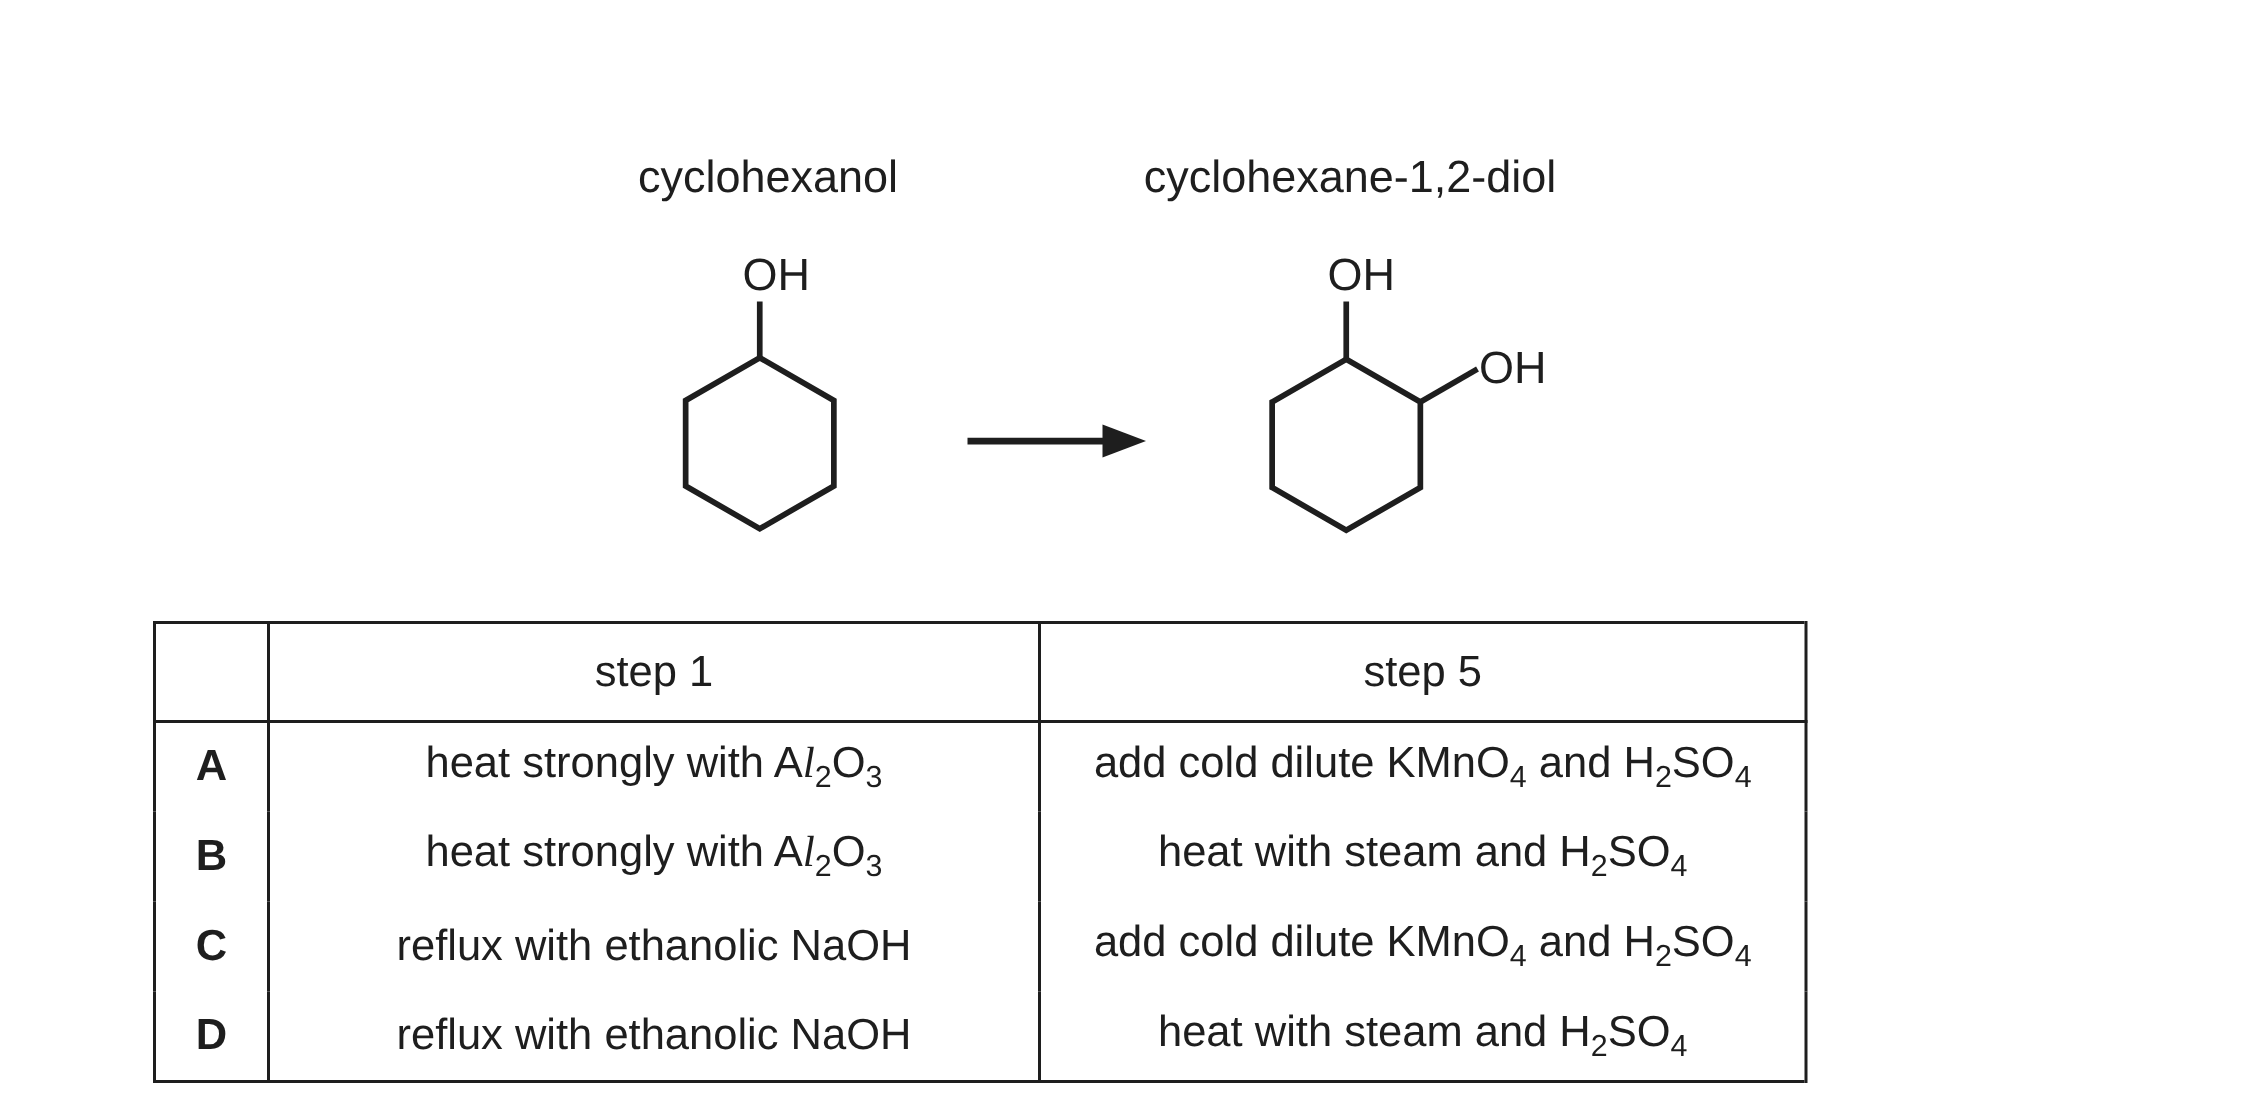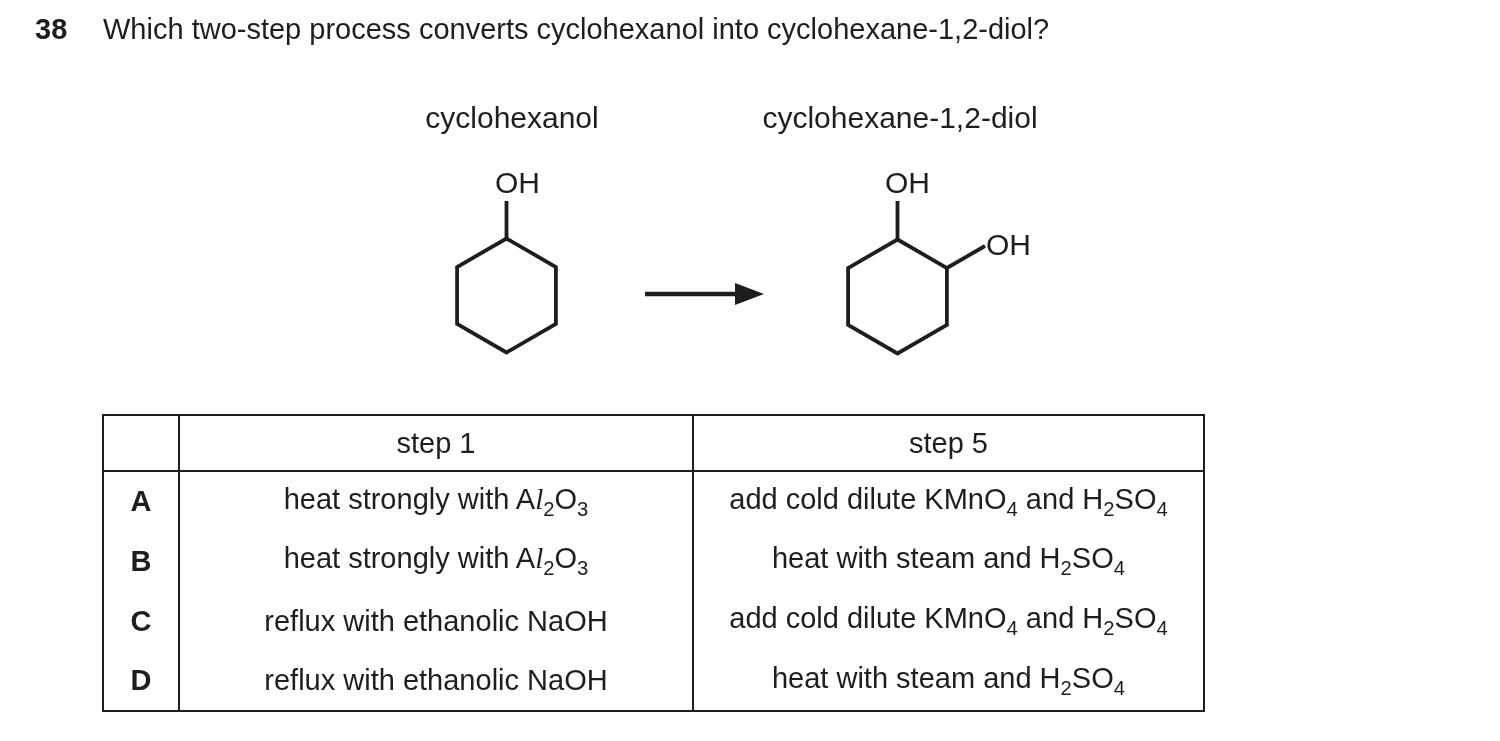--- a/index.html
+++ b/index.html
@@ -65,42 +65,39 @@
   .qtable col.c-step2 { width: 511px; }
   .qtable th, .qtable td {
     border-left: 2px solid var(--ink);
     border-right: 2px solid var(--ink);
     text-align: center;
     vertical-align: middle;
     padding: 0;
     font-weight: normal;
     white-space: nowrap;
   }
-  .qtable thead tr { height: 56px; margin-left: 18px; }
+  .qtable thead tr { height: 66px; margin-left: 18px; }
   .qtable thead th { border-bottom: 2px solid var(--ink); }
   .qtable tbody tr { height: 60px; }
   .qtable td.opt { font-weight: bold; }
 
   .sub {
     font-size: 0.7em;
     vertical-align: -0.33em;
   }
   .itl {
     font-style: italic;
     font-family: "Liberation Serif", serif;
   }
 </style>
 </head>
 <body>
 
 <div id="page">
 
-  <div class="q-line">
-    <span class="q-num">38</span><span>Which two-step process converts cyclohexanol into cyclohexane-1,2-diol?</span>
-  </div>
 
   <svg class="scheme" viewBox="0 0 720 310">
 
     <text x="132" y="33" text-anchor="middle">cyclohexanol</text>
     <text x="520" y="33" text-anchor="middle">cyclohexane-1,2-diol</text>
 
     <g>
       <text x="115" y="98">OH</text>
       <line class="bond" x1="126.5" y1="106" x2="126.5" y2="143.5"></line>
       <polygon class="bond" points="126.5,143.5 175.9,172 175.9,229 126.5,257.5 77.1,229 77.1,172"></polygon>

